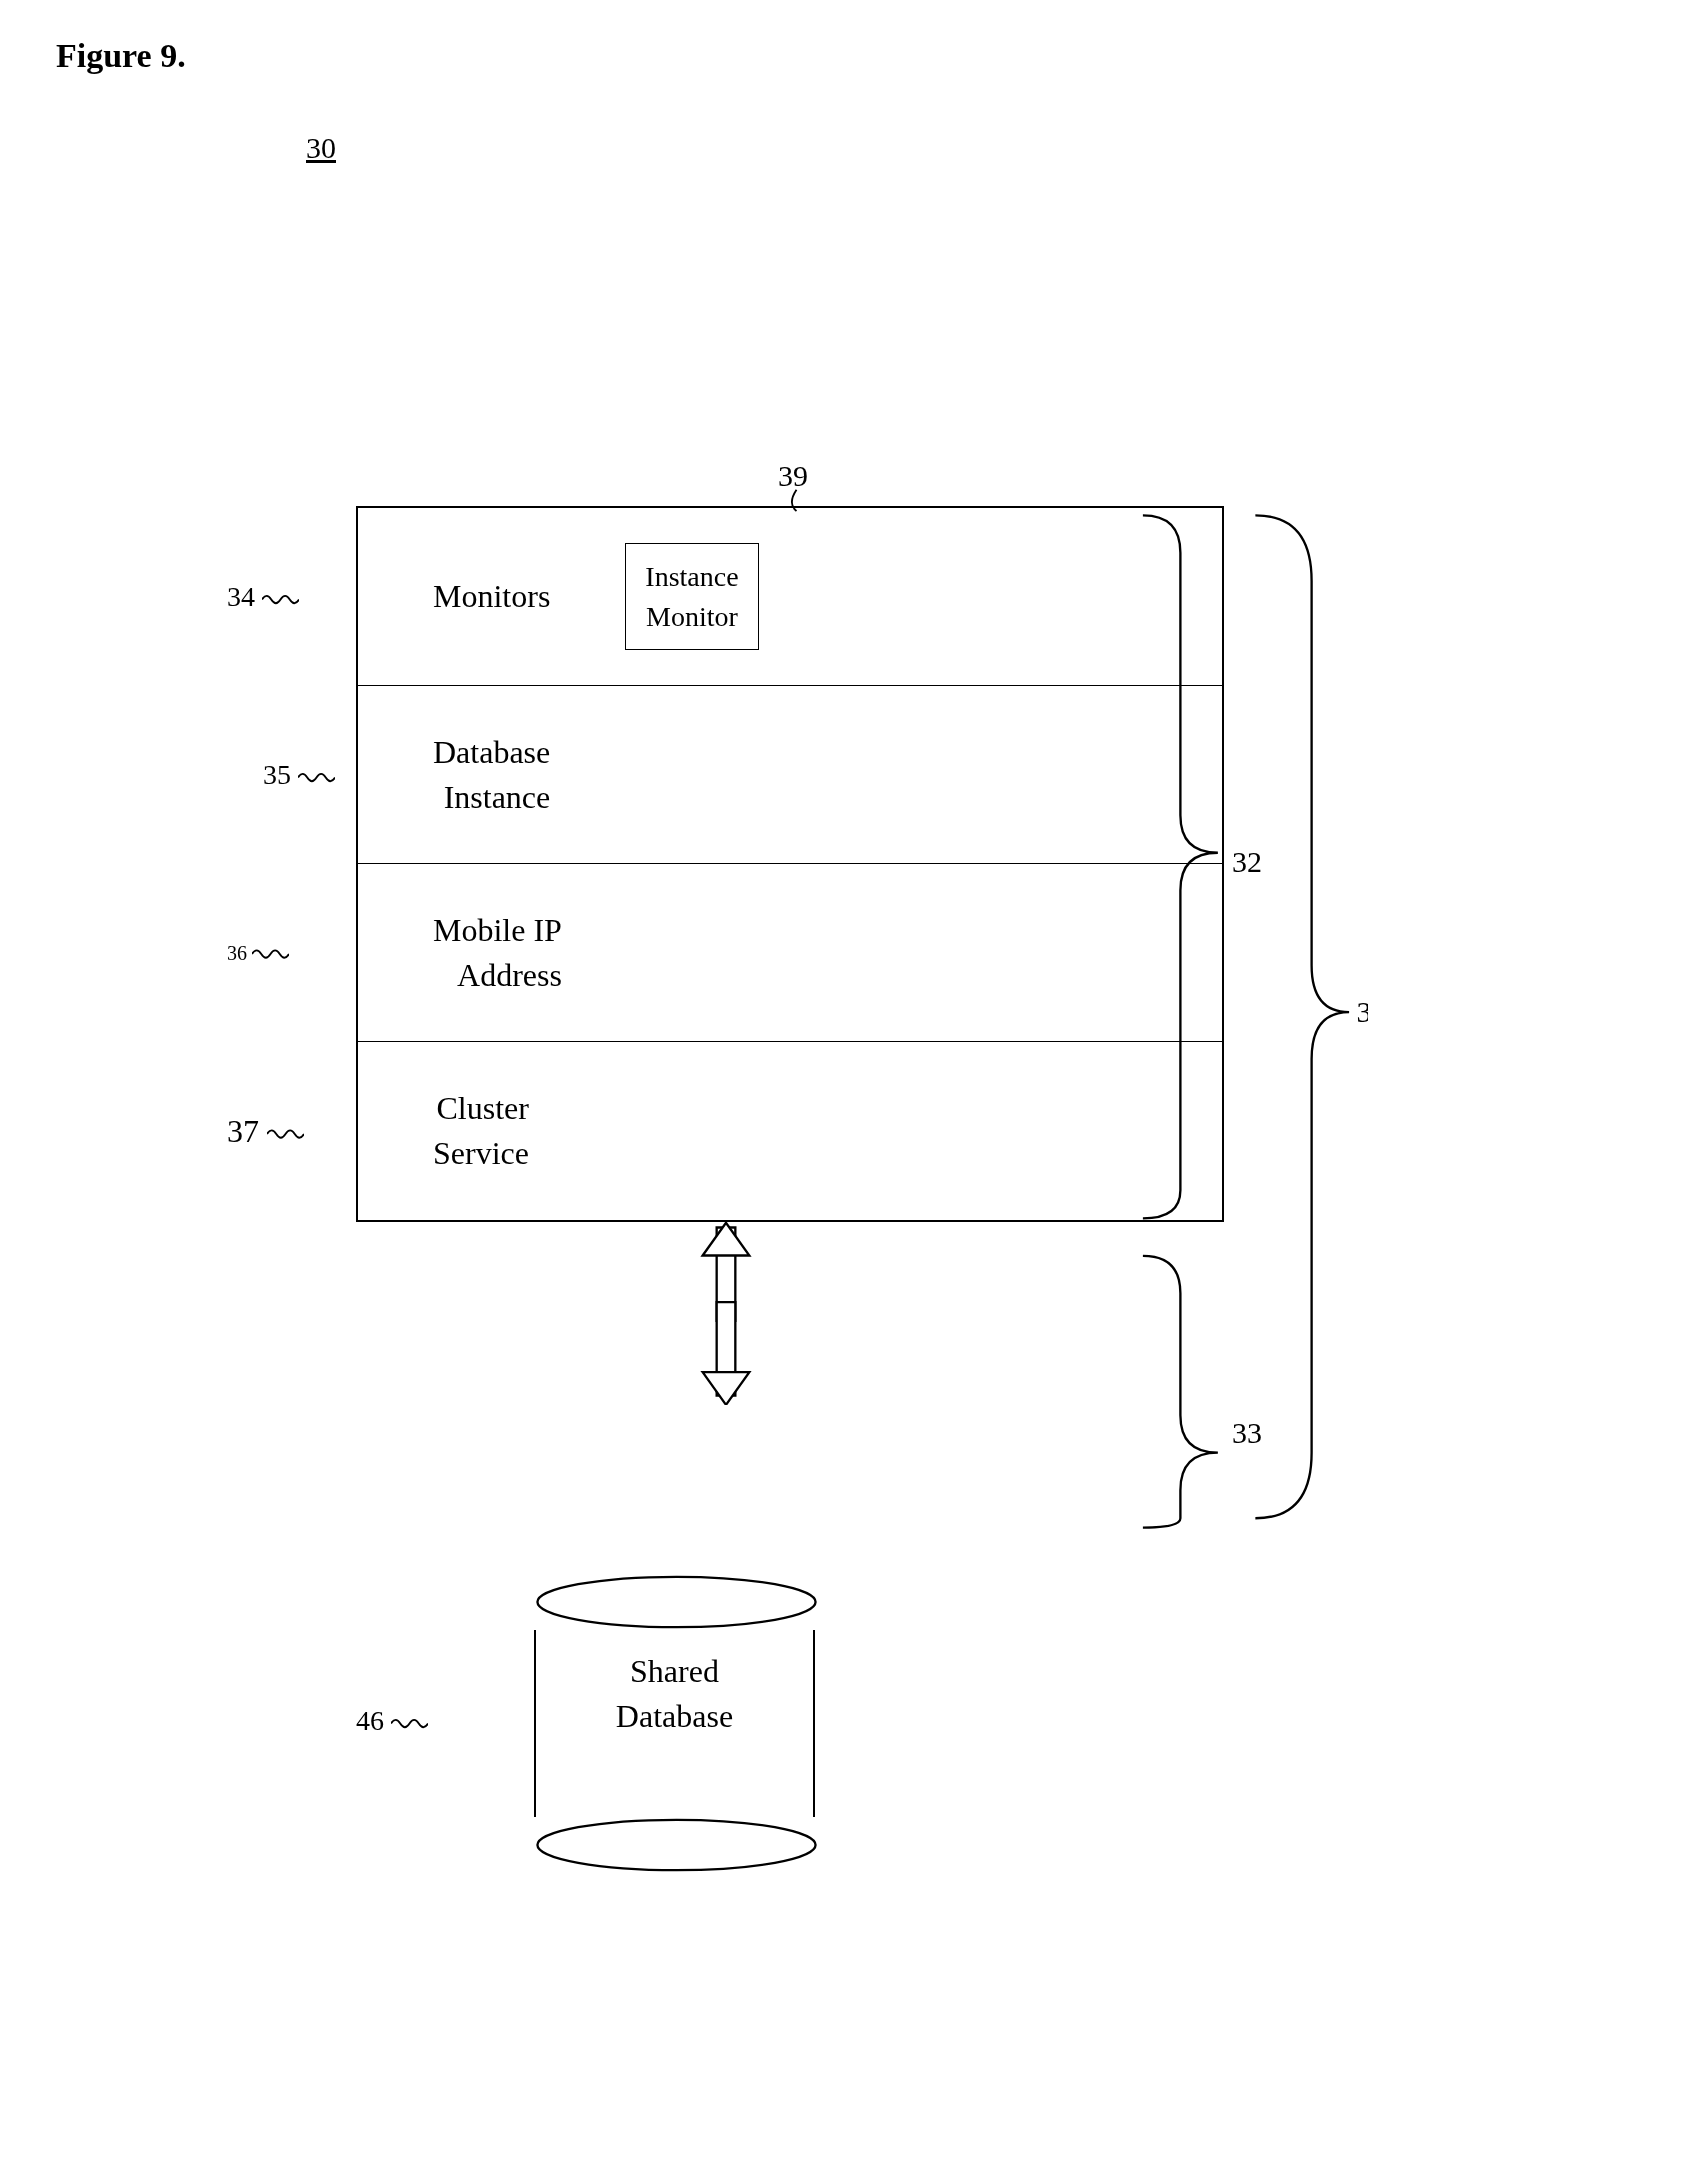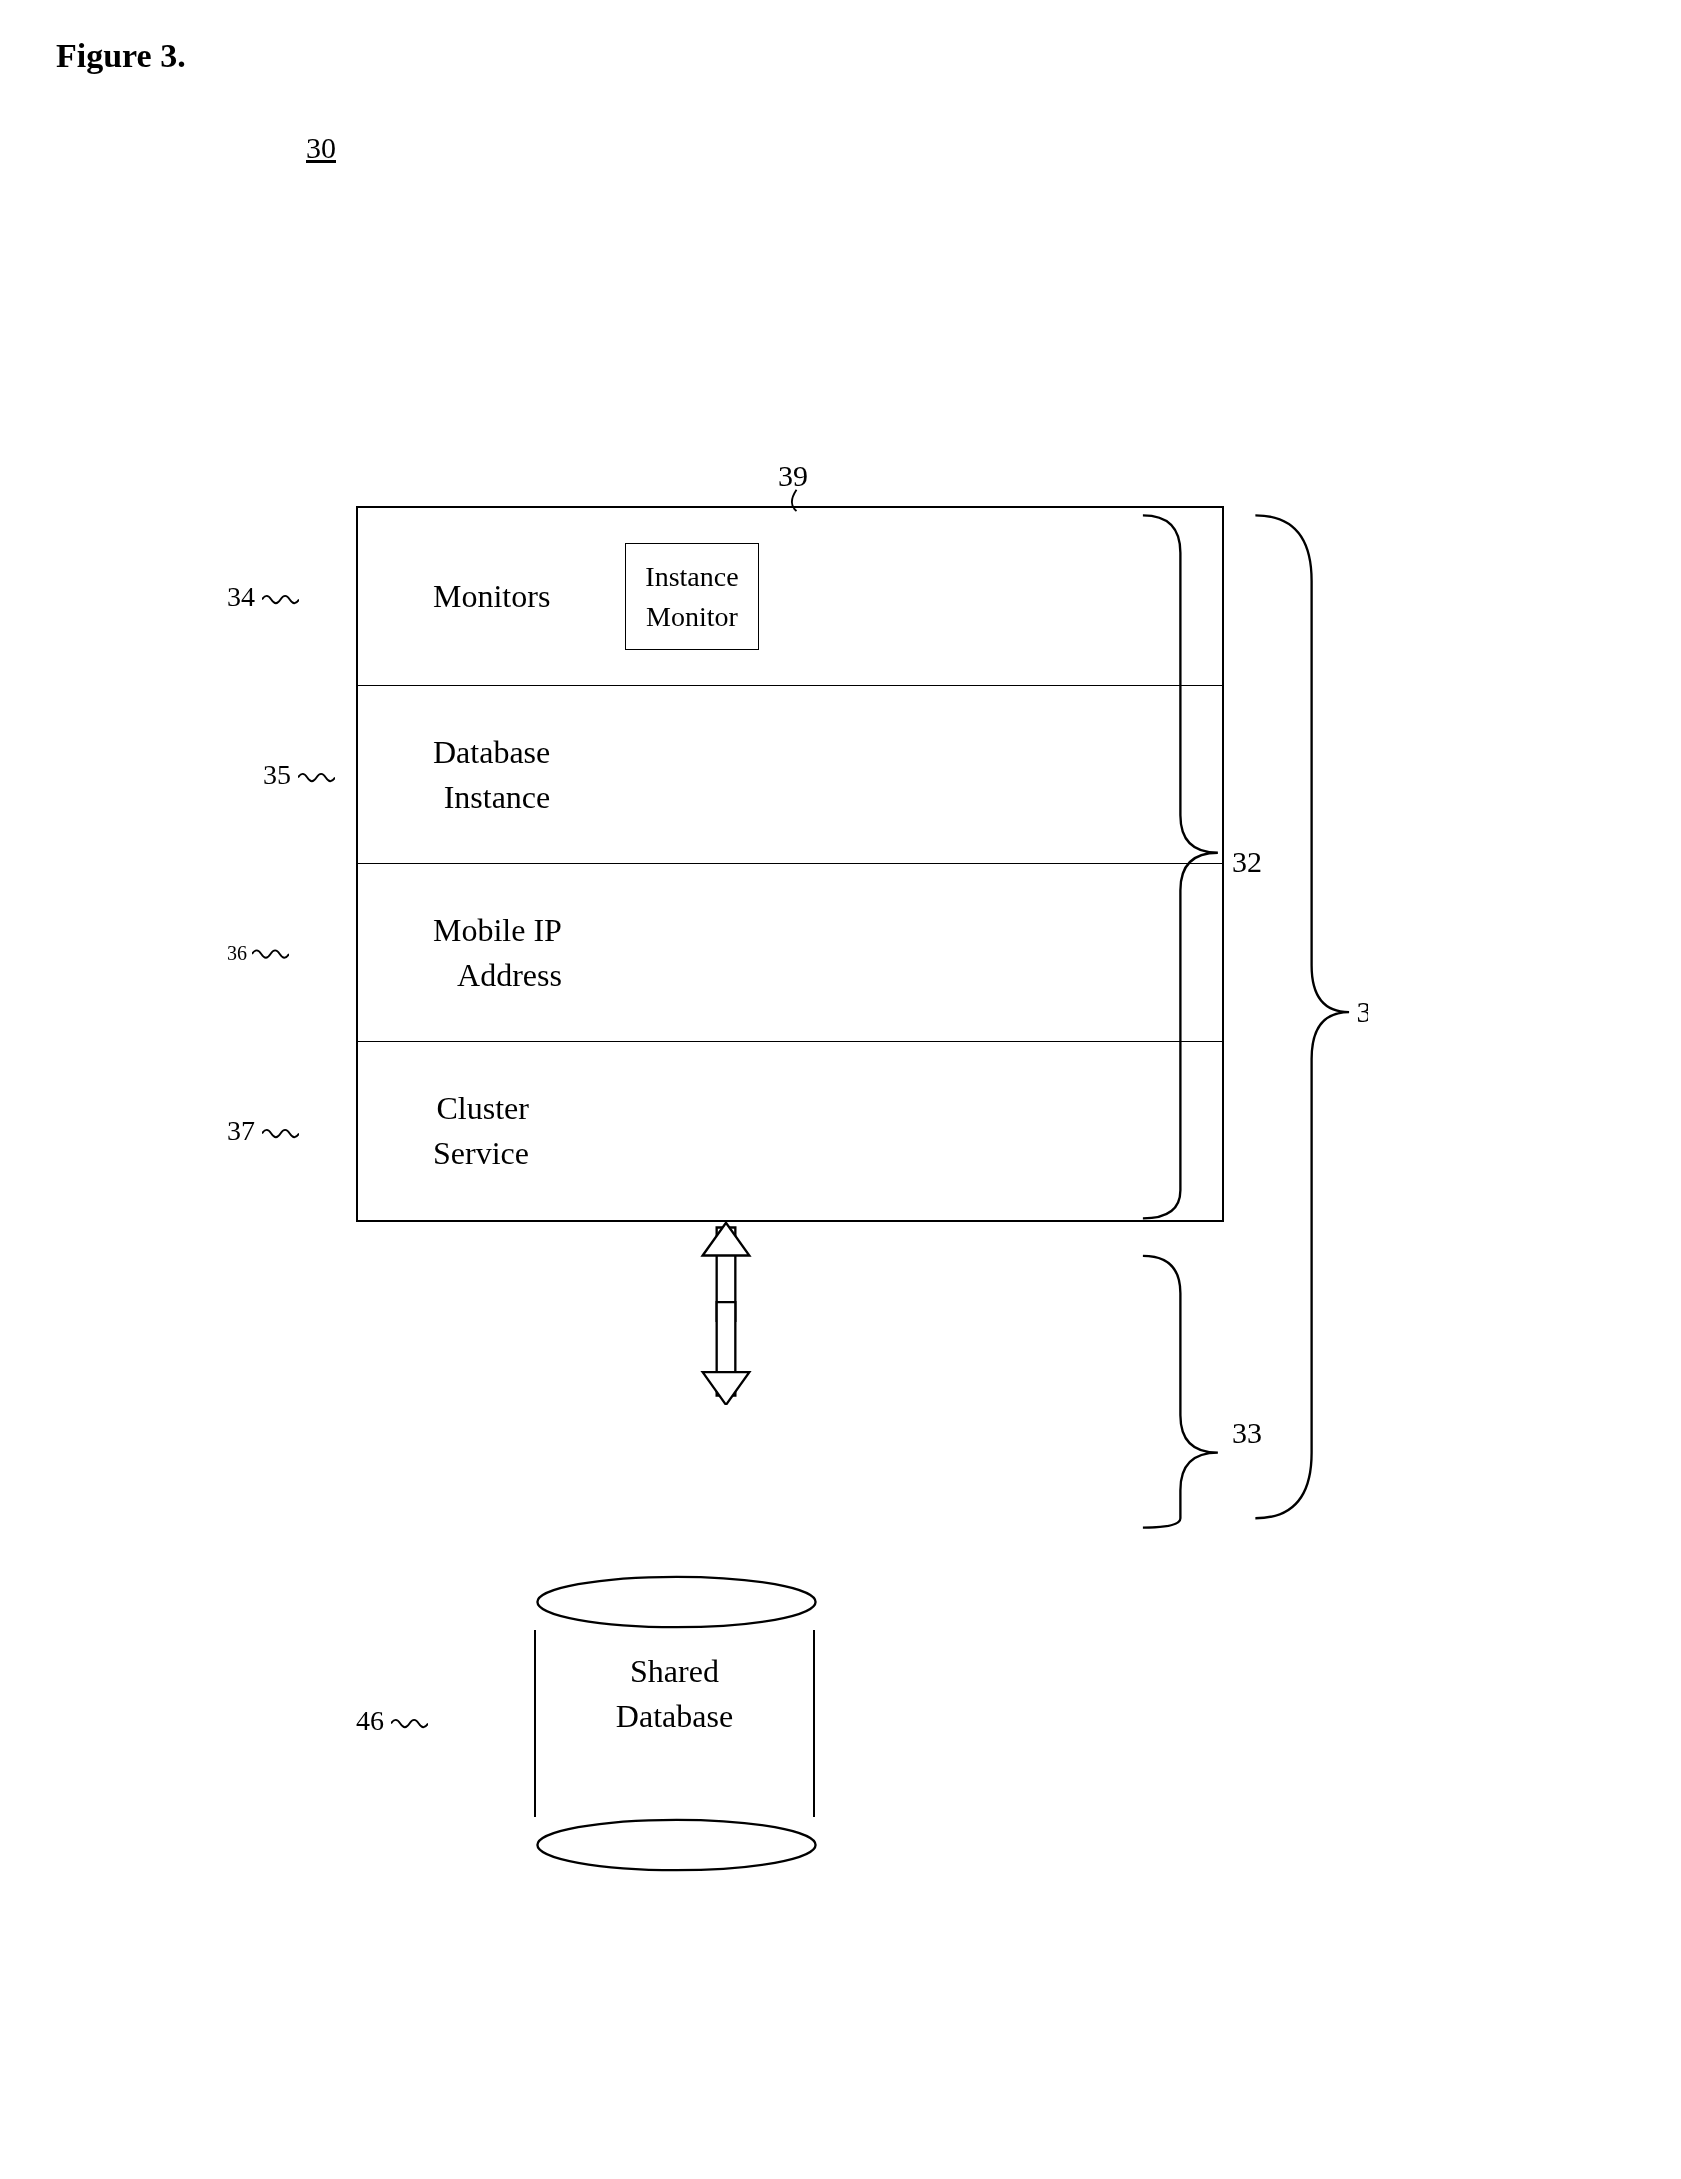--- a/index.html
+++ b/index.html
@@ -93,21 +93,21 @@
     .ref-38 {
       position: absolute;
       left: 356px;
       top: 1705px;
       font-size: 28px;
     }
   </style>
 </head>
 <body>
 
-<div class="figure-label">Figure 3.</div>
+<div class="figure-label">Figure 9.</div>
 
 <div class="ref-30">30</div>
 
 <div class="ref-39">39</div>
 
 <svg style="position:absolute; top:485px; left:778px;" width="37" height="28" viewBox="0 0 40 30">
   <path d="M 20 5 Q 10 20, 20 28" stroke="#000" stroke-width="2" fill="none"></path>
 </svg>
 
 <div class="main-box">
@@ -140,21 +140,21 @@
     <div style="position:absolute; left:-131px; top:50%; transform:translateY(-50%); font-size:20px; white-space:nowrap;">
       <span>36</span>
       <svg width="37" height="19" style="vertical-align:middle;" viewBox="0 0 40 20">
         <path d="M0 10 Q5 2,10 10 Q15 18,20 10 Q25 2,30 10 Q35 18,40 10" stroke="#000" stroke-width="2" fill="none"></path>
       </svg>
     </div>
     <span class="section-label">Mobile IP<br>Address</span>
   </div>
 
   <div class="section">
-    <div style="position:absolute; left:-131px; top:50%; transform:translateY(-50%); font-size:28px; white-space:nowrap;">
+    <div style="position:absolute; left:-131px; top:50%; transform:translateY(-50%); font-size:32px; white-space:nowrap;">
       <span>37</span>
       <svg width="37" height="19" style="vertical-align:middle;" viewBox="0 0 40 20">
         <path d="M0 10 Q5 2,10 10 Q15 18,20 10 Q25 2,30 10 Q35 18,40 10" stroke="#000" stroke-width="2" fill="none"></path>
       </svg>
     </div>
     <span class="section-label">Cluster<br>Service</span>
   </div>
 </div>
 
 <svg style="position:absolute; top:506px; left:1124px;" width="244" height="1031" viewBox="0 0 260 1100">

